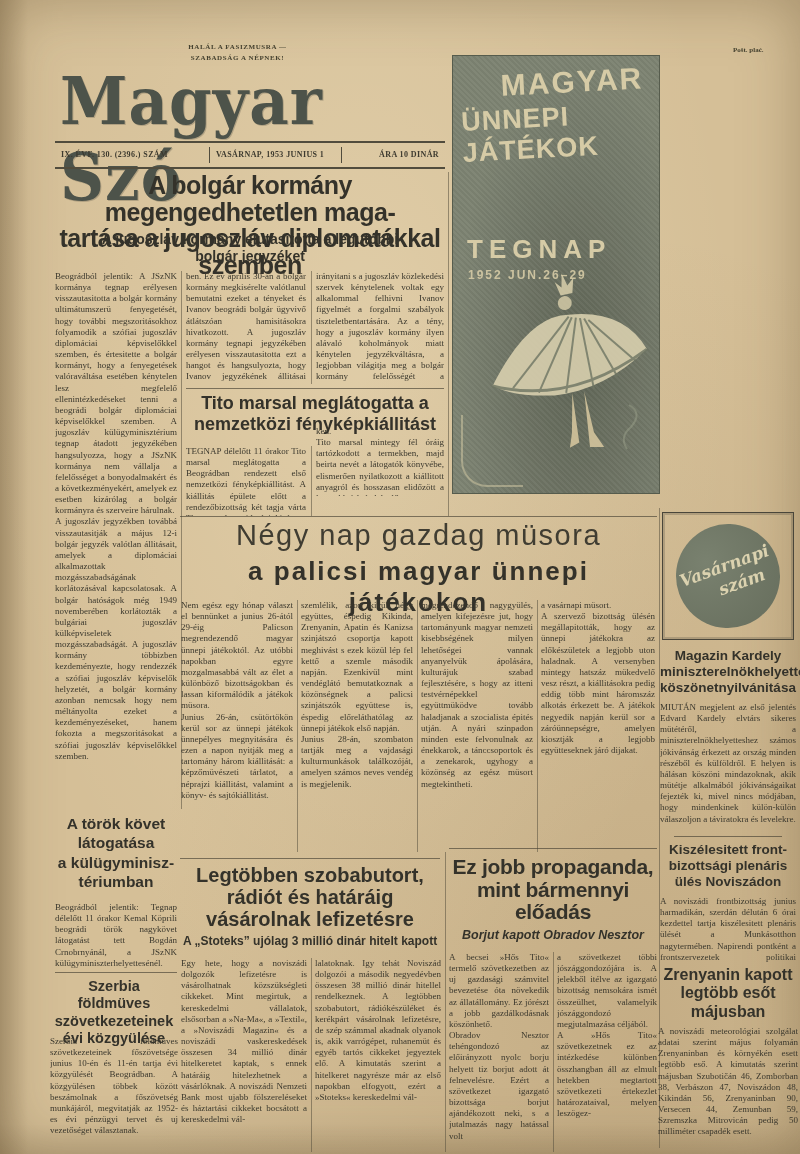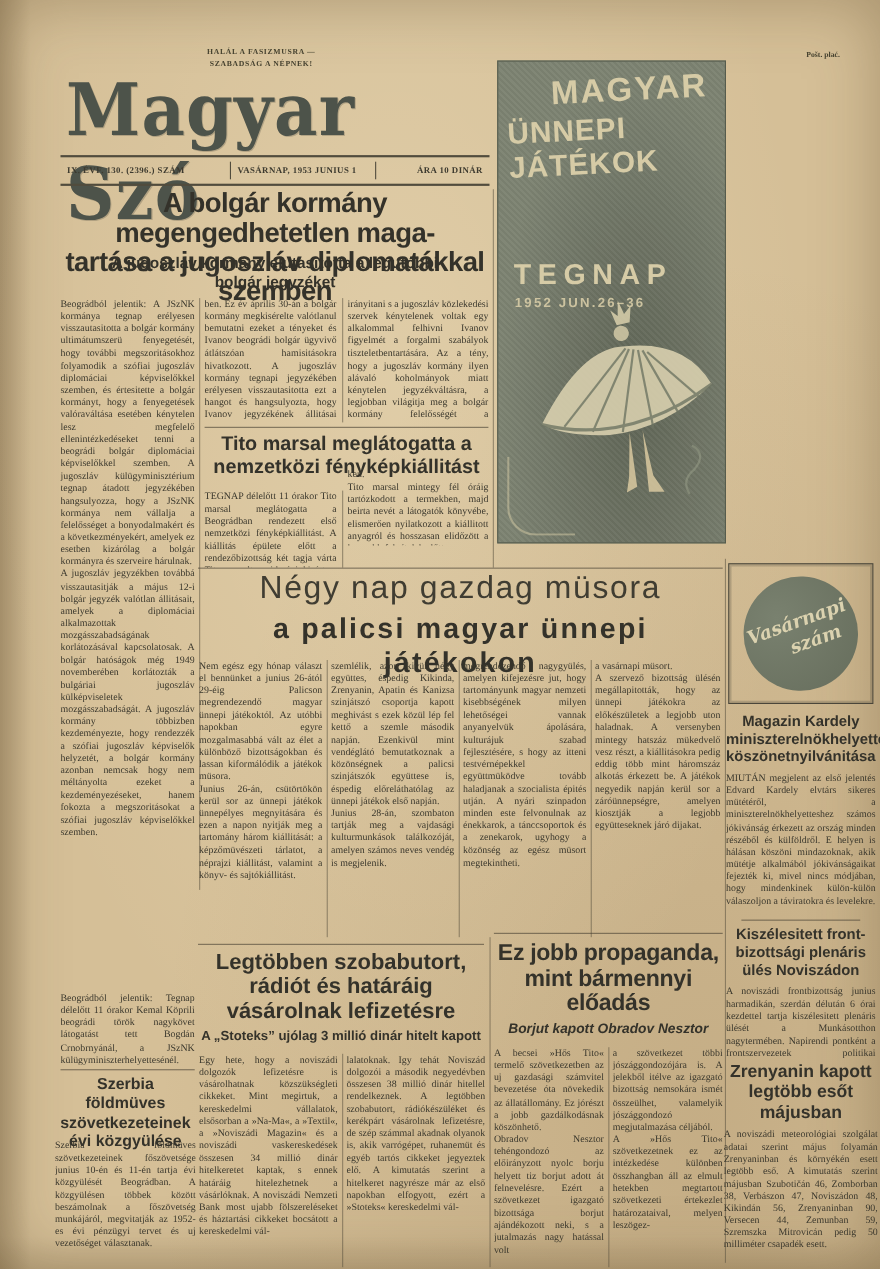--- a/index.html
+++ b/index.html
@@ -96,21 +96,21 @@
 Tito marsal mintegy fél óráig tartózkodott a termekben, majd beirta nevét a látogatók könyvébe, elismerően nyilatkozott a kiállitott anyagról és hosszasan elidőzött a legszebb felvételek előtt.</div>
   <div class="vrule" style="left:311px;top:446px;height:70px;"></div>
 
   <div class="abs" id="poster" style="left:452px;top:55px;width:206px;height:437px;">
     <div class="abs" style="left:8px;bottom:6px;width:60px;height:70px;border-left:2px solid rgba(214,203,166,.5);border-bottom:2px solid rgba(214,203,166,.5);border-radius:0 0 0 26px;"></div>
     <div class="abs poster-text" style="left:0;top:10px;width:100%;transform:rotate(-3deg);">
       <div style="text-align:right;padding-right:14px;font-size:30px;letter-spacing:2px;">MAGYAR</div>
       <div style="text-align:left;padding-left:8px;font-size:27px;letter-spacing:1px;margin-top:2px;">ÜNNEPI JÁTÉKOK</div>
     </div>
     <div class="abs poster-text" style="left:14px;top:178px;font-size:26px;letter-spacing:6px;">TEGNAP</div>
-    <div class="abs poster-text" style="left:15px;top:212px;font-size:12px;letter-spacing:2px;opacity:.9;">1952 JUN.26–36</div>
+    <div class="abs poster-text" style="left:15px;top:212px;font-size:12px;letter-spacing:2px;opacity:.9;">1952 JUN.26–29</div>
     <svg class="abs" style="right:0;bottom:8px;" width="180" height="230" viewBox="0 0 180 230">
       <g transform="rotate(-8 90 100)">
         <path d="M90 40 l-4 -14 l6 6 l2 -14 l4 13 l7 -7 l-3 15 z" fill="#d9d0ab" opacity=".85"></path>
         <circle cx="93" cy="48" r="7" fill="#d9d0ab" opacity=".8"></circle>
         <path d="M10 120 Q55 55 95 60 Q150 62 168 105 Q120 140 70 138 Q30 134 10 120 Z" fill="#d8cfae" opacity=".9"></path>
         <g stroke="#6e7563" stroke-width="2" opacity=".8">
           <path d="M95 62 L30 125" fill="none"></path>
             <path d="M98 63 L55 133" fill="none"></path>
           <path d="M102 64 L82 137" fill="none"></path>
             <path d="M106 65 L110 137" fill="none"></path>
@@ -156,20 +156,24 @@
   <div class="abs hl" style="left:449px;top:856px;width:208px;font-size:21px;line-height:1.08;letter-spacing:-.3px;">Ez jobb propaganda,
 mint bármennyi
 előadás</div>
   <div class="abs hl" style="left:449px;top:928px;width:208px;font-size:12.5px;font-style:italic;">Borjut kapott Obradov Nesztor</div>
   <div class="abs body-text" style="left:449px;top:952px;width:100px;height:200px;">A becsei »Hős Tito« termelő szövetkezetben az uj gazdasági számvitel bevezetése óta növekedik az állatállomány. Ez jórészt a jobb gazdálkodásnak köszönhető.
 Obradov Nesztor tehéngondozó az előirányzott nyolc borju helyett tiz borjut adott át felnevelésre. Ezért a szövetkezet igazgató bizottsága borjut ajándékozott neki, s a jutalmazás nagy hatással volt</div>
   <div class="abs body-text" style="left:557px;top:952px;width:100px;height:200px;">a szövetkezet többi jószággondozójára is. A jelekből itélve az igazgató bizottság nemsokára ismét összeülhet, valamelyik jószággondozó megjutalmazása céljából.
 A »Hős Tito« szövetkezetnek ez az intézkedése különben összhangban áll az elmult hetekben megtartott szövetkezeti értekezlet határozataival, melyen leszögez-</div>
   <div class="vrule" style="left:553px;top:952px;height:200px;"></div>
 
+  <div class="abs hl" style="left:55px;top:814px;width:122px;font-size:15.5px;line-height:1.25;">A török követ
+látogatása
+a külügyminisz-
+tériumban</div>
   <div class="abs body-text" style="left:55px;top:902px;width:122px;height:66px;">Beográdból jelentik: Tegnap délelőtt 11 órakor Kemal Köprili beográdi török nagykövet látogatást tett Bogdán Crnobrnyánál, a JSzNK külügyminiszterhelyettesénél.</div>
   <div class="hrule" style="left:55px;top:972px;width:122px;"></div>
   <div class="abs hl" style="left:50px;top:978px;width:128px;font-size:14.5px;line-height:1.2;">Szerbia földmüves
 szövetkezeteinek
 évi közgyülése</div>
   <div class="abs body-text" style="left:50px;top:1036px;width:128px;height:114px;">Szerbia földmüves szövetkezeteinek főszövetsége junius 10-én és 11-én tartja évi közgyülését Beográdban. A közgyülésen többek között beszámolnak a főszövetség munkájáról, megvitatják az 1952-es évi pénzügyi tervet és uj vezetőséget választanak.</div>
 
   <div class="abs" id="badge-box" style="left:662px;top:512px;width:130px;height:126px;display:flex;align-items:center;justify-content:center;">
     <div id="badge-circle">
       <div class="badge-text">Vasárnapi</div>

